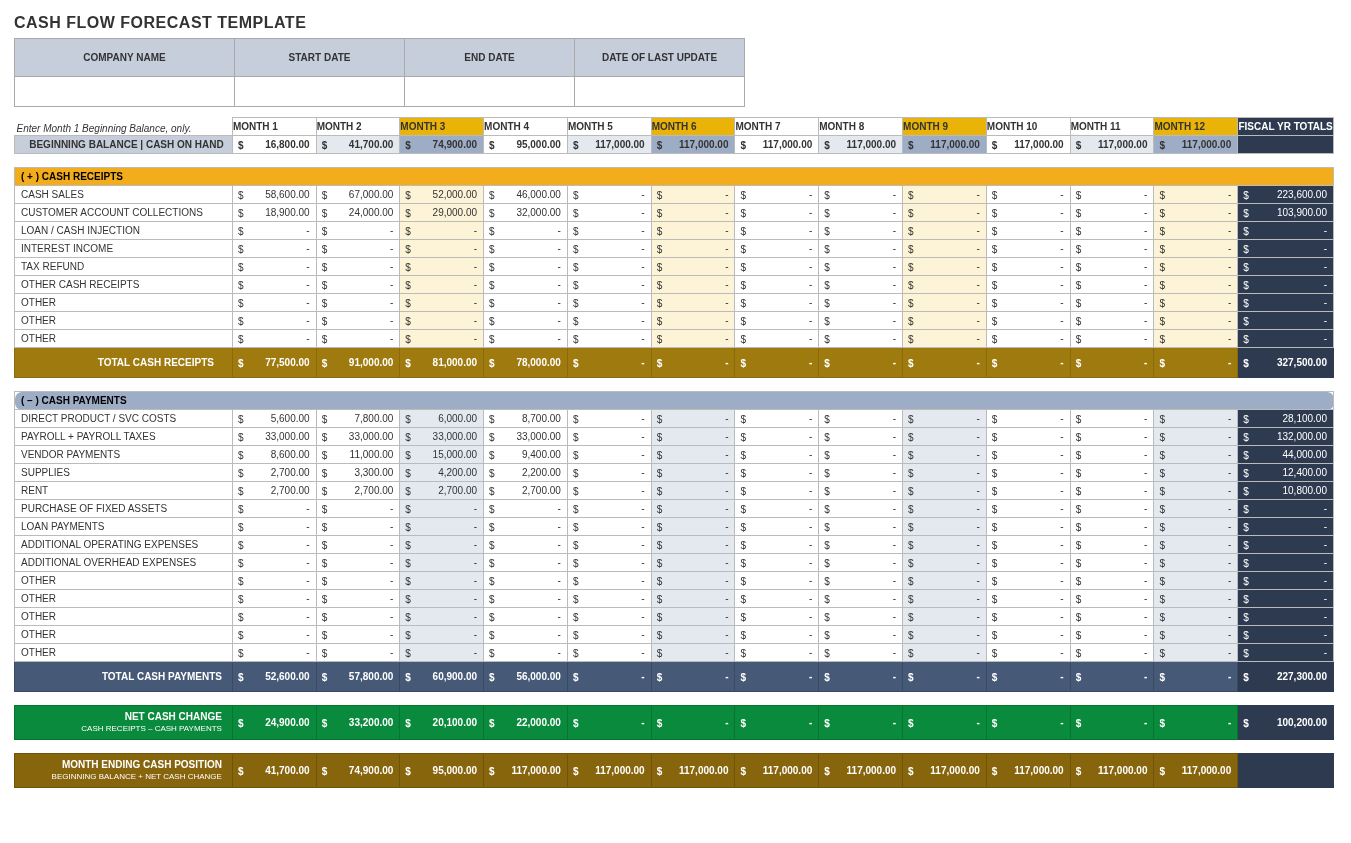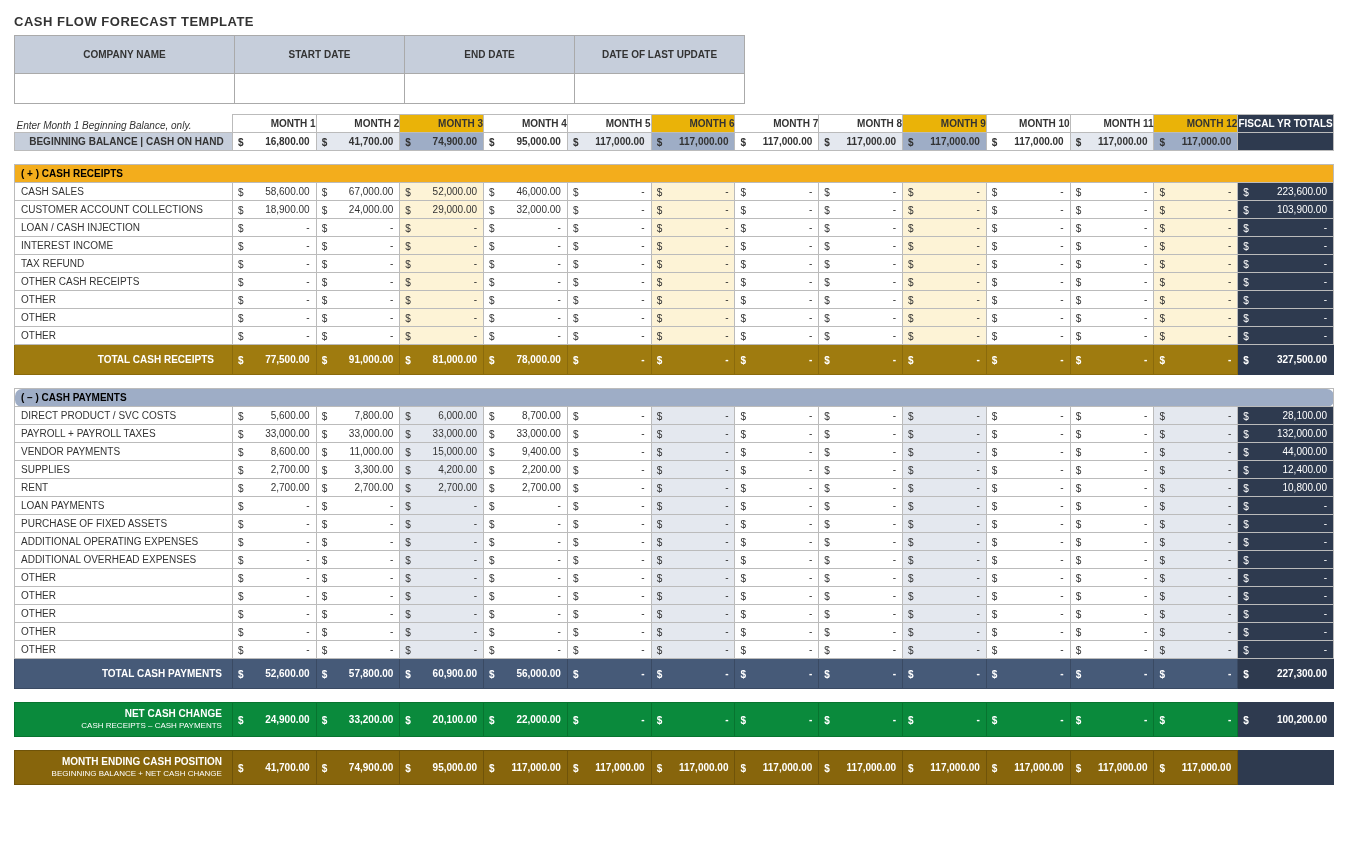--- a/index.html
+++ b/index.html
@@ -7,21 +7,21 @@
     margin: 0;
     padding: 14px;
     font-family: Arial, Helvetica, sans-serif;
     font-size: 11px;
     color: #333;
     background: #fff;
     width: 1351px;
   }
   h1.page-title {
     margin: 0 0 6px 0;
-    font-size: 13px;
+    font-size: 16px;
     font-weight: bold;
     letter-spacing: .5px;
     color: #333;
   }
   table { border-collapse: collapse; }
   td, th { padding: 0; }
 
   .meta-table td {
     border: 1px solid #aaa;
   }
@@ -55,21 +55,21 @@
     border: 1px solid #bbb;
     height: 18px;
     font-size: 10px;
   }
   .lbl  { width: 220px; padding-left: 6px; }
   .mon  { width: 84px; }
   .tot  { width: 96px; }
 
   .mh {
     background: #fff;
-    text-align: right;
+    text-align: left;
     font-weight: bold;
     font-size: 10px;
   }
   .mh.alt { background: #eab308; }
   .fy-hdr {
     background: #2e3a4f;
     color: #fff;
     border: 1px solid #2e3a4f;
     text-align: center;
     font-weight: bold;
@@ -489,37 +489,37 @@
         <td class="mon cell tint money"><span class="cur">$</span><span>-</span></td>
         <td class="mon cell money"><span class="cur">$</span><span>-</span></td>
         <td class="mon cell money"><span class="cur">$</span><span>-</span></td>
         <td class="mon cell tint money"><span class="cur">$</span><span>-</span></td>
         <td class="mon cell money"><span class="cur">$</span><span>-</span></td>
         <td class="mon cell money"><span class="cur">$</span><span>-</span></td>
         <td class="mon cell tint money"><span class="cur">$</span><span>-</span></td>
         <td class="tot tot-cell money"><span class="cur">$</span><span>10,800.00</span></td>
       </tr>
       <tr class="row-p">
+        <td class="lbl">PURCHASE OF FIXED ASSETS</td>
+        <td class="mon cell money"><span class="cur">$</span><span>-</span></td>
+        <td class="mon cell money"><span class="cur">$</span><span>-</span></td>
+        <td class="mon cell tint money"><span class="cur">$</span><span>-</span></td>
+        <td class="mon cell money"><span class="cur">$</span><span>-</span></td>
+        <td class="mon cell money"><span class="cur">$</span><span>-</span></td>
+        <td class="mon cell tint money"><span class="cur">$</span><span>-</span></td>
+        <td class="mon cell money"><span class="cur">$</span><span>-</span></td>
+        <td class="mon cell money"><span class="cur">$</span><span>-</span></td>
+        <td class="mon cell tint money"><span class="cur">$</span><span>-</span></td>
+        <td class="mon cell money"><span class="cur">$</span><span>-</span></td>
+        <td class="mon cell money"><span class="cur">$</span><span>-</span></td>
+        <td class="mon cell tint money"><span class="cur">$</span><span>-</span></td>
+        <td class="tot tot-cell money"><span class="cur">$</span><span>-</span></td>
+      </tr>
+      <tr class="row-p">
         <td class="lbl">LOAN PAYMENTS</td>
-        <td class="mon cell money"><span class="cur">$</span><span>-</span></td>
-        <td class="mon cell money"><span class="cur">$</span><span>-</span></td>
-        <td class="mon cell tint money"><span class="cur">$</span><span>-</span></td>
-        <td class="mon cell money"><span class="cur">$</span><span>-</span></td>
-        <td class="mon cell money"><span class="cur">$</span><span>-</span></td>
-        <td class="mon cell tint money"><span class="cur">$</span><span>-</span></td>
-        <td class="mon cell money"><span class="cur">$</span><span>-</span></td>
-        <td class="mon cell money"><span class="cur">$</span><span>-</span></td>
-        <td class="mon cell tint money"><span class="cur">$</span><span>-</span></td>
-        <td class="mon cell money"><span class="cur">$</span><span>-</span></td>
-        <td class="mon cell money"><span class="cur">$</span><span>-</span></td>
-        <td class="mon cell tint money"><span class="cur">$</span><span>-</span></td>
-        <td class="tot tot-cell money"><span class="cur">$</span><span>-</span></td>
-      </tr>
-      <tr class="row-p">
-        <td class="lbl">PURCHASE OF FIXED ASSETS</td>
         <td class="mon cell money"><span class="cur">$</span><span>-</span></td>
         <td class="mon cell money"><span class="cur">$</span><span>-</span></td>
         <td class="mon cell tint money"><span class="cur">$</span><span>-</span></td>
         <td class="mon cell money"><span class="cur">$</span><span>-</span></td>
         <td class="mon cell money"><span class="cur">$</span><span>-</span></td>
         <td class="mon cell tint money"><span class="cur">$</span><span>-</span></td>
         <td class="mon cell money"><span class="cur">$</span><span>-</span></td>
         <td class="mon cell money"><span class="cur">$</span><span>-</span></td>
         <td class="mon cell tint money"><span class="cur">$</span><span>-</span></td>
         <td class="mon cell money"><span class="cur">$</span><span>-</span></td>

